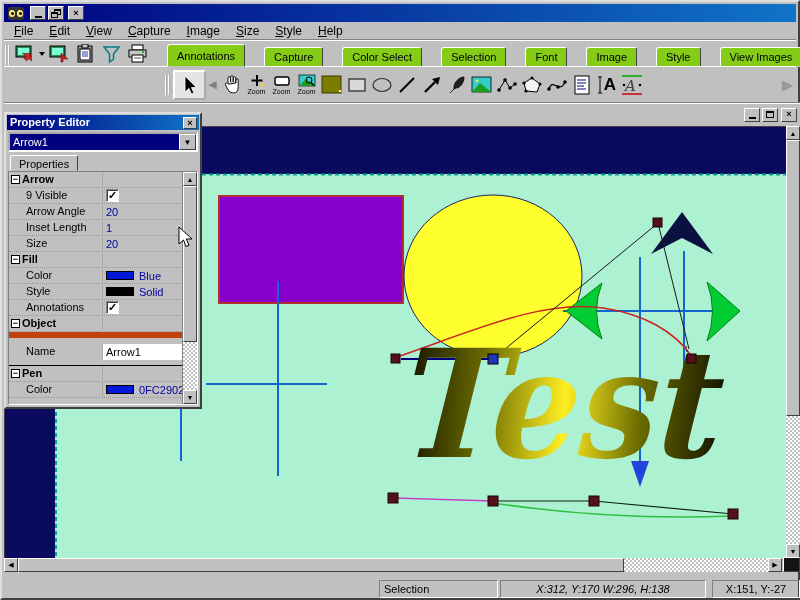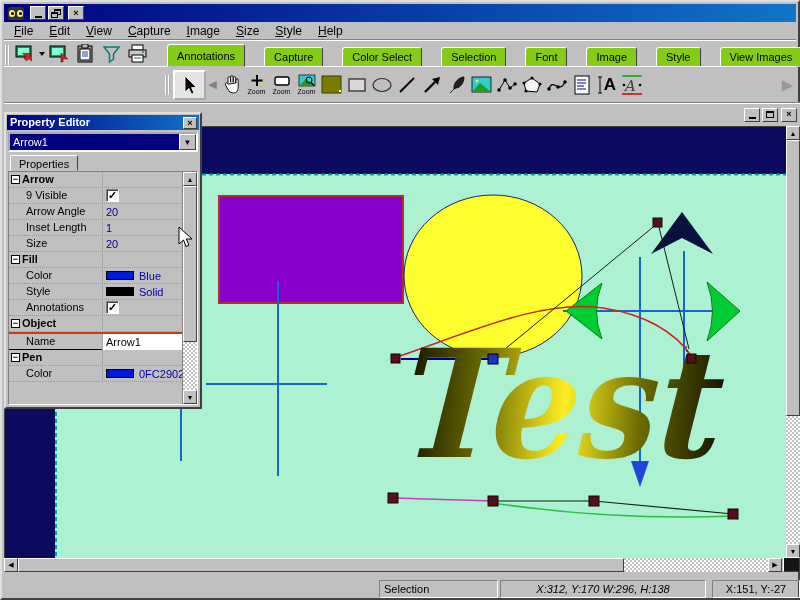--- a/index.html
+++ b/index.html
@@ -108,21 +108,21 @@
   .pe-row .lbl { width:94px; padding-left:17px; border-right:1px solid #a8a8a8; height:16px; line-height:15px;
                  white-space:nowrap; overflow:hidden; flex:none; }
   .pe-row.sec .lbl { padding-left:2px; font-weight:bold; display:flex; align-items:center; }
   .minus { width:9px; height:9px; border:1px solid #000; background:#fff; font-size:9px; line-height:7px;
            text-align:center; margin-right:2px; flex:none; }
   .pe-row .val { flex:1; display:flex; align-items:center; color:#0000A0; padding-left:3px; height:16px; }
   .cb { width:13px; height:13px; background:#fff; border:1px solid; border-color:#808080 #fff #fff #808080;
         box-shadow:inset 1px 1px 0 #404040; font-size:11px; font-weight:bold; color:#000;
         display:flex; align-items:center; justify-content:center; line-height:1; }
   .swatch { width:28px; height:9px; border:1px solid #000; margin-right:5px; flex:none; }
-  .pe-row.namerow { border-top:2px solid #c2410c; border-bottom:1px solid #000; height:18px; }
+  .pe-row.namerow { border-top:6px solid #c2410c; border-bottom:1px solid #000; height:34px; }
   .pe-row.namerow .val { background:#fff; color:#000; height:16px; margin-right:14px; }
   .pe-scroll { position:absolute; right:0; top:0; width:15px; height:100%; border-left:1px solid #808080; }
 
   .cursor { position:absolute; left:176px; top:224px; z-index:40; }
   svg text { font-family:"DejaVu Serif", serif; }
 </style>
 </head>
 <body>
 
 <div class="app">

